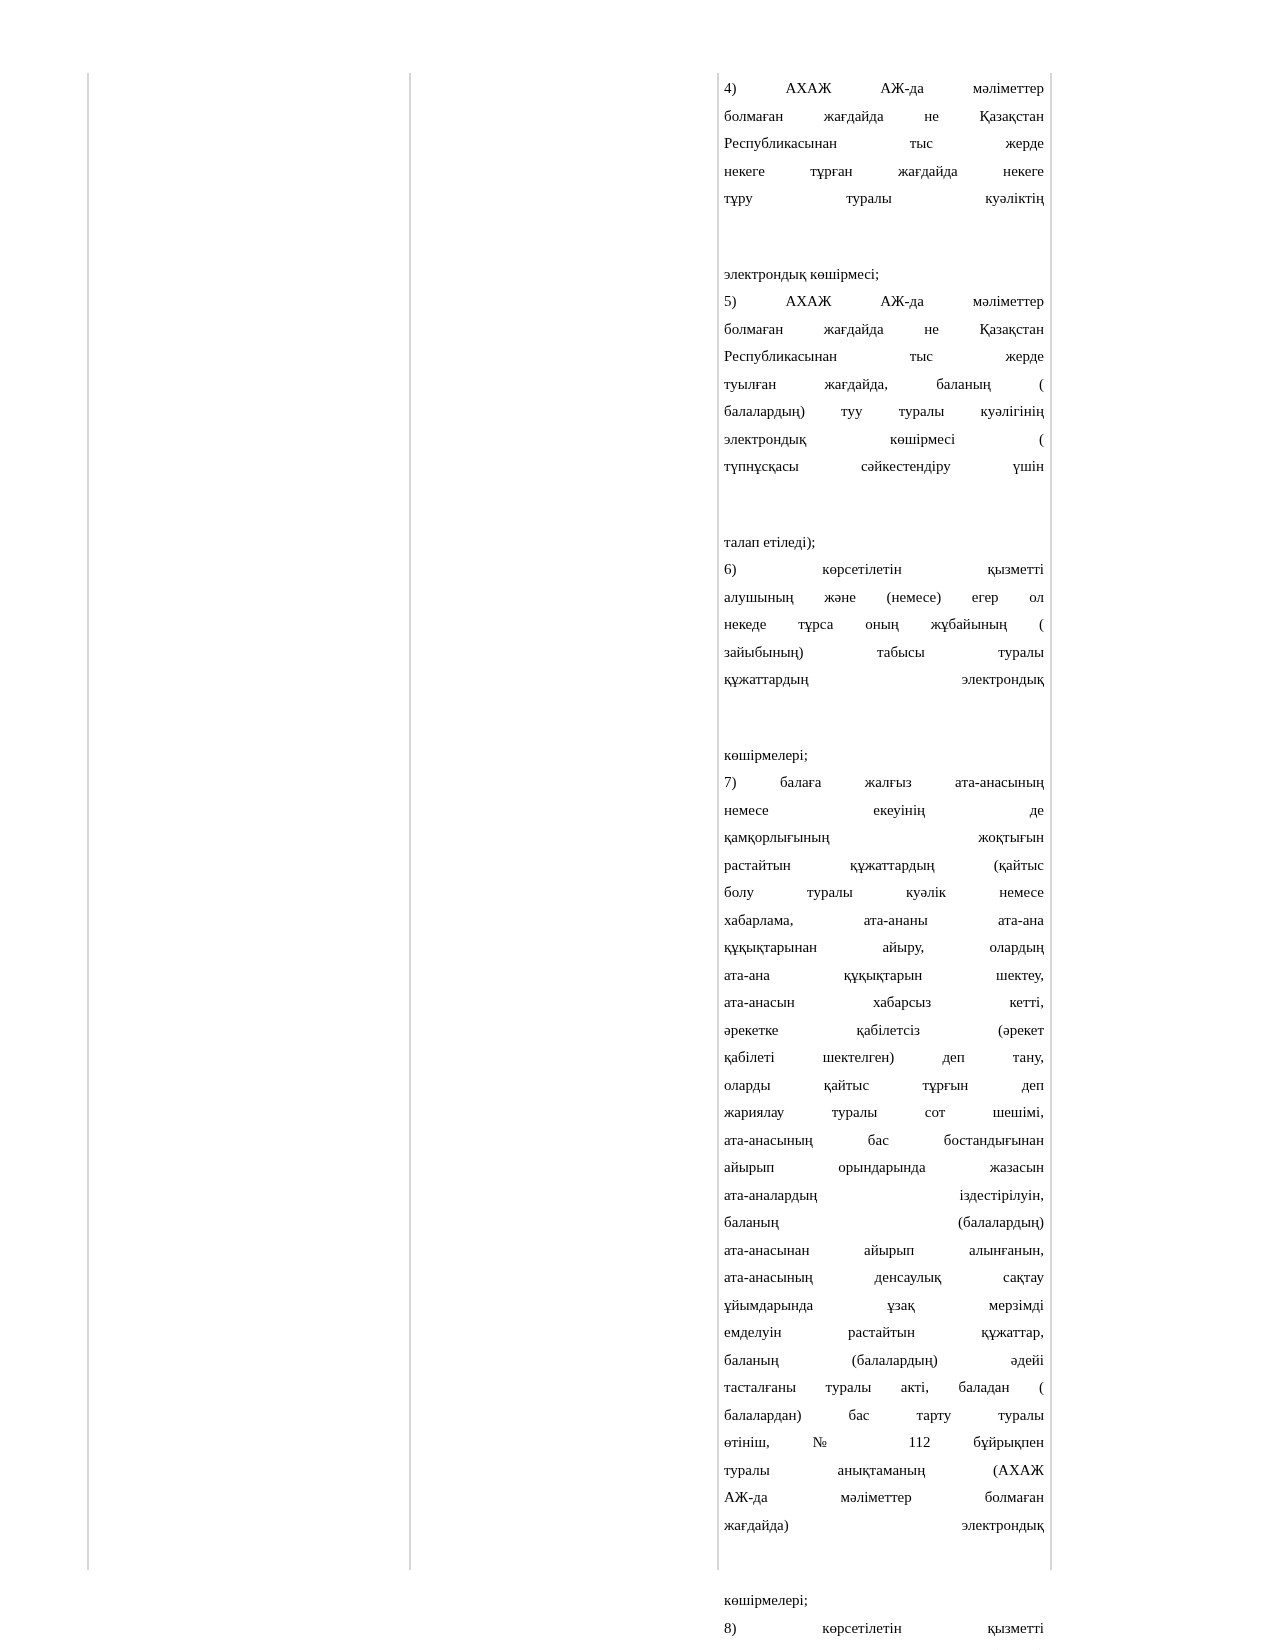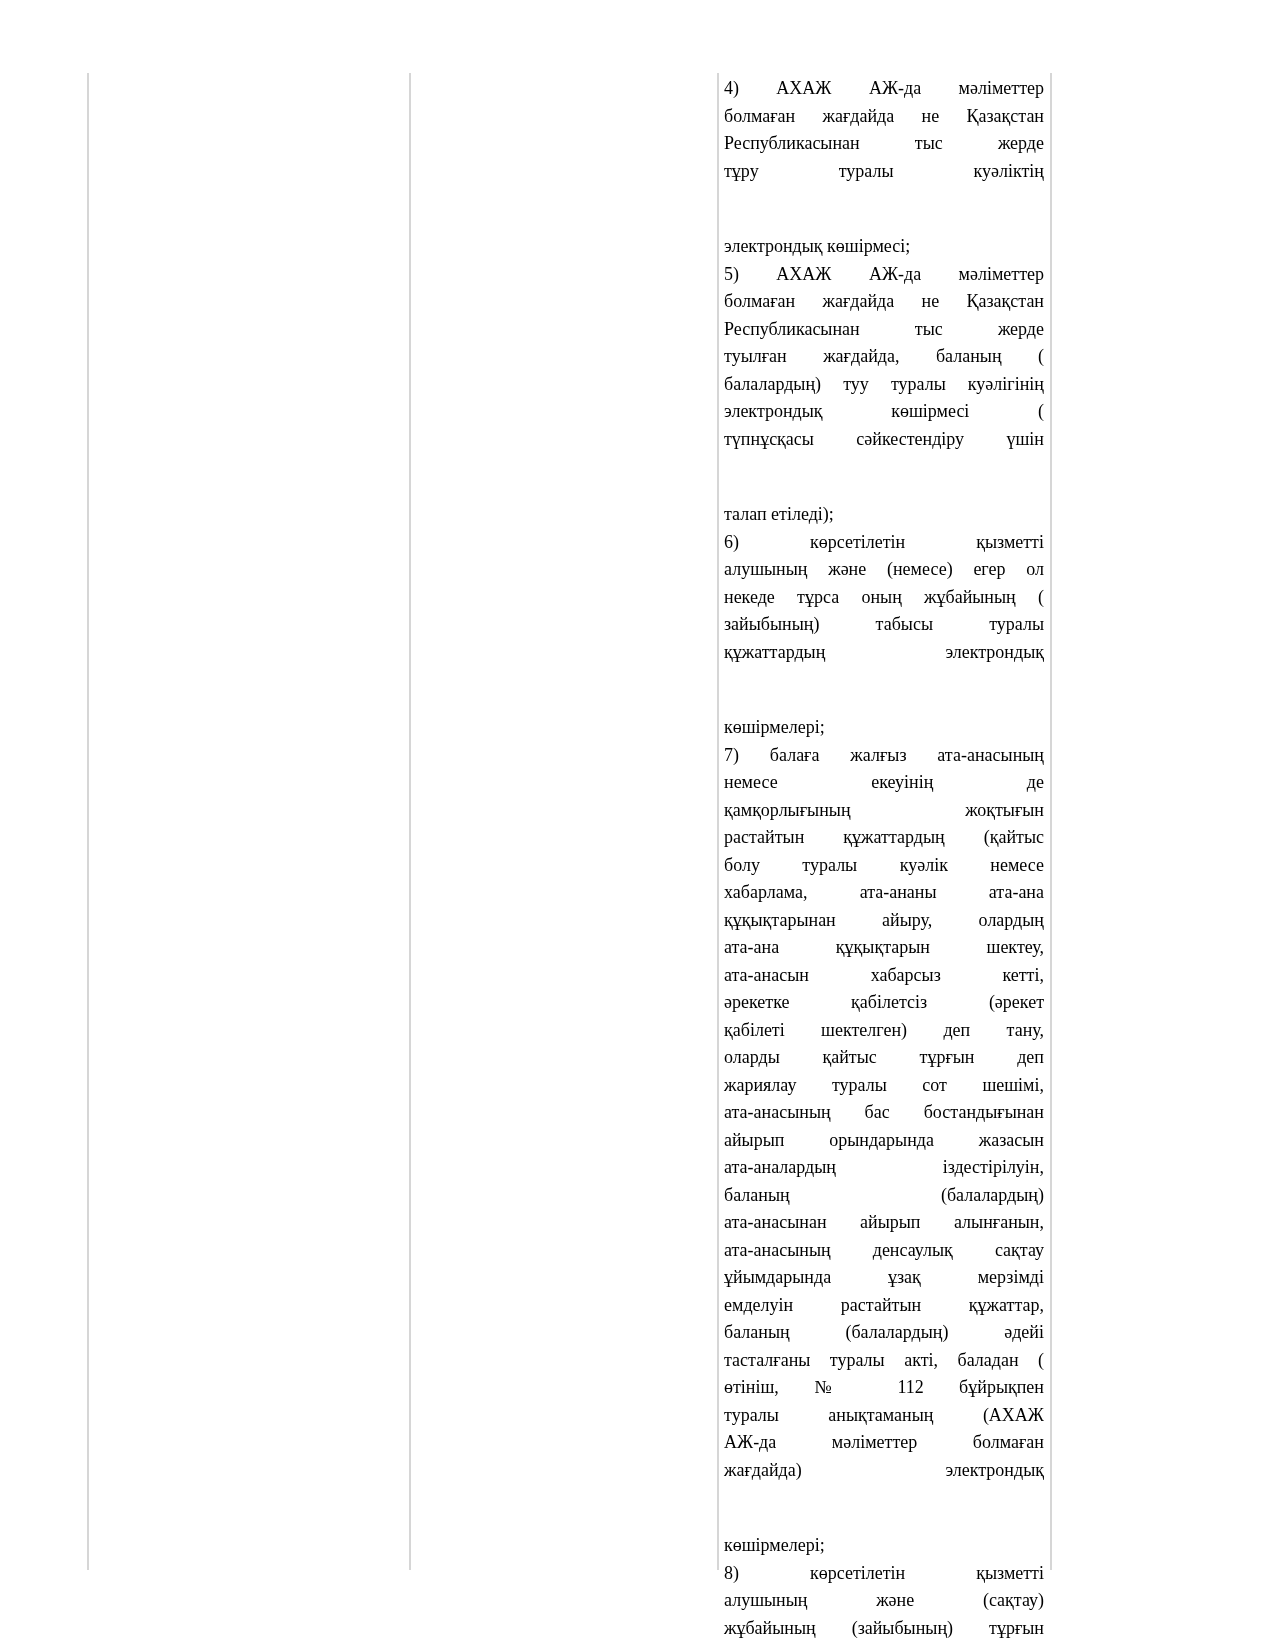--- a/index.html
+++ b/index.html
@@ -31,21 +31,21 @@
   }
   .cell-1 { width: 322px; }
   .cell-2 { width: 308px; }
   .cell-3 {
     width: 335px;
     border-right: 2px solid var(--grid-color, #d6d6d6);
     padding: 2px 6px 0 5px;
   }
   .paragraph { margin: 0; padding: 0; }
   .text-line {
-    font-size: 18px;
+    font-size: 15px;
     line-height: 27.5px;
     color: var(--text-color, #000000);
     text-align: justify;
     text-align-last: justify;
     -moz-text-align-last: justify;
     white-space: normal;
     word-spacing: normal;
   }
   .text-line.para-end {
     text-align-last: left;
@@ -58,20 +58,21 @@
 
 <div class="page">
   <div class="table-row">
     <div class="cell cell-1"></div>
     <div class="cell cell-2"></div>
     <div class="cell cell-3" id="text-cell">
         <div class="paragraph">
           <div class="text-line">4) АХАЖ АЖ-да мәліметтер</div>
           <div class="text-line">болмаған жағдайда не Қазақстан</div>
           <div class="text-line">Республикасынан тыс жерде</div>
+          <div class="text-line">некеге тұрған жағдайда некеге</div>
           <div class="text-line">тұру туралы куәліктің</div>
           <div class="text-line para-end">электрондық көшірмесі;</div>
         </div>
         <div class="paragraph">
           <div class="text-line">5) АХАЖ АЖ-да мәліметтер</div>
           <div class="text-line">болмаған жағдайда не Қазақстан</div>
           <div class="text-line">Республикасынан тыс жерде</div>
           <div class="text-line">туылған жағдайда, баланың (</div>
           <div class="text-line">балалардың) туу туралы куәлігінің</div>
           <div class="text-line">электрондық көшірмесі (</div>
@@ -103,20 +104,21 @@
           <div class="text-line">ата-анасының бас бостандығынан</div>
           <div class="text-line">айырып орындарында жазасын</div>
           <div class="text-line">ата-аналардың іздестірілуін,</div>
           <div class="text-line">баланың (балалардың)</div>
           <div class="text-line">ата-анасынан айырып алынғанын,</div>
           <div class="text-line">ата-анасының денсаулық сақтау</div>
           <div class="text-line">ұйымдарында ұзақ мерзімді</div>
           <div class="text-line">емделуін растайтын құжаттар,</div>
           <div class="text-line">баланың (балалардың) әдейі</div>
           <div class="text-line">тасталғаны туралы акті, баладан (</div>
+          <div class="text-line">балалардан) бас тарту туралы</div>
           <div class="text-line">өтініш, № 112 бұйрықпен</div>
           <div class="text-line">туралы анықтаманың (АХАЖ</div>
           <div class="text-line">АЖ-да мәліметтер болмаған</div>
           <div class="text-line">жағдайда) электрондық</div>
           <div class="text-line para-end">көшірмелері;</div>
         </div>
         <div class="paragraph">
           <div class="text-line">8) көрсетілетін қызметті</div>
           <div class="text-line">алушының және (сақтау)</div>
           <div class="text-line">жұбайының (зайыбының) тұрғын</div>

